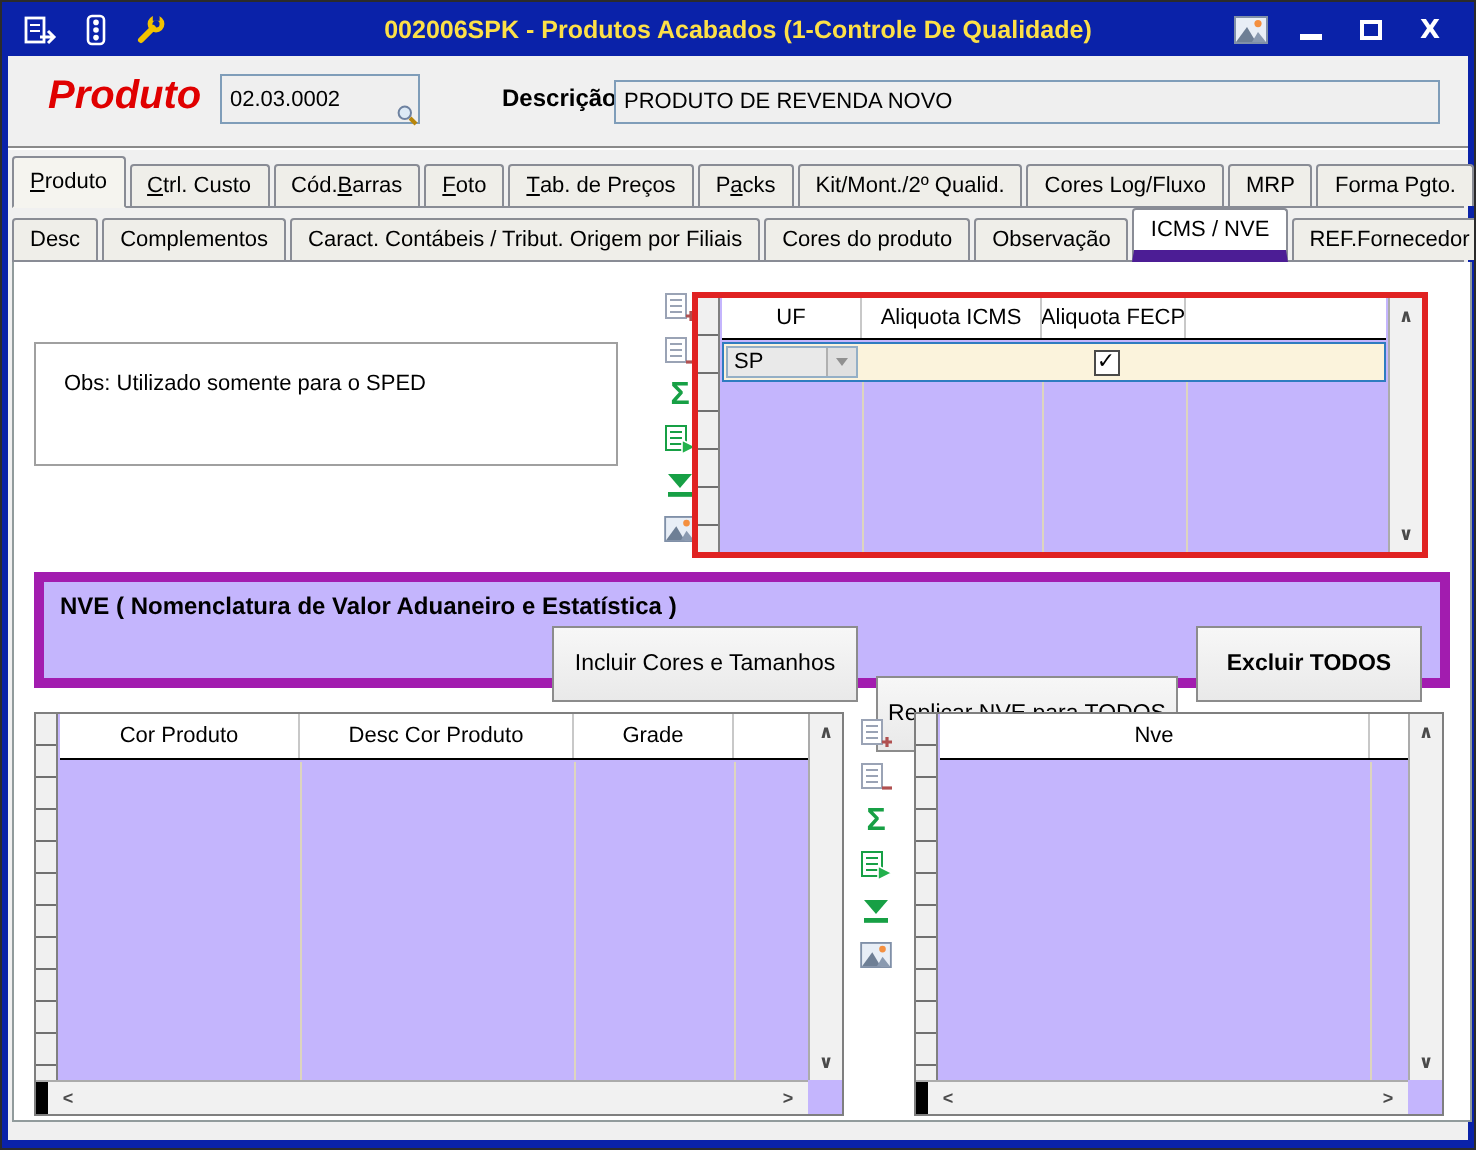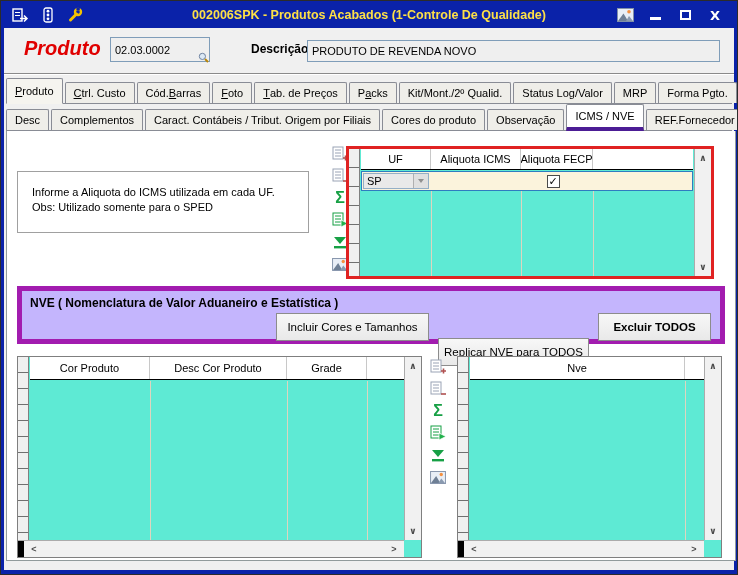--- a/index.html
+++ b/index.html
@@ -39,47 +39,47 @@
   .tabstrip { position:absolute; left:2px; right:2px; display:flex; align-items:flex-end;
               border-bottom:1px solid #898C95; }
   .tabs1 { top:50px; height:26px; }
   .tabs2 { top:76px; height:27px; }
   .tab { border:1px solid #898C95; border-bottom:none; border-radius:2px 2px 0 0;
          background:#EFEEE9; padding:3px 8px 4px 8px; margin-right:2px; white-space:nowrap;
          height:21px; display:flex; align-items:center; }
   .tabs1 .tab.selected { background:#F5F4EF; height:26px; margin-bottom:-1px;
                          border-bottom:1px solid #F5F4EF; font-weight:normal; }
   .tabs2 .tab.selected { background:#FFFFFF; height:27px; margin-bottom:-1px;
-                         border-bottom:4px solid #4c1d95; }
+                         border-bottom:6px solid #4c1d95; }
   .tab .accel { text-decoration:underline; }
 
   
   .pane { position:absolute; left:2px; top:103px; width:730px; height:430px;
           background:#FFFFFF; border:1px solid #919B9C; border-top:none; }
 
   .infobox { position:absolute; left:10px; top:40px; width:292px; height:62px;
              background:#FFFFFF; border:1px solid #A0A0A0; padding:13px 0 0 14px; line-height:15px; }
 
   .groupbox { position:absolute; left:10px; top:155px; width:708px; height:58px;
               border:5px solid #a21caf; background:#c4b5fd; }
   .groupbox .gb-title { position:absolute; left:8px; top:5px; font-weight:bold; font-size:12px; }
   .gb-buttons { position:absolute; right:9px; top:22px; display:flex; gap:9px; }
-  .btn { height:28px; background:linear-gradient(#F7F7F7,#E9E9E9); border:1px solid #8C8C8C;
+  .btn { height:38px; background:linear-gradient(#F7F7F7,#E9E9E9); border:1px solid #8C8C8C;
          font-size:11.5px; display:flex; align-items:center; justify-content:center; cursor:default; }
   .btn-1 { width:153px; } .btn-2 { width:151px;margin-top:25px; } .btn-3 { width:113px;font-weight:bold; }
 
   
   .gtoolbar { position:absolute; width:18px; display:flex; flex-direction:column; gap:6px; align-items:center; }
   .gt-top { left:324px; top:15px; }
   .gt-bottom { left:422px; top:228px; }
   .tool { width:16px; height:16px; display:flex; align-items:center; justify-content:center; cursor:default; }
   .sum-glyph { color:#17A045; font-weight:bold; font-size:16px; line-height:16px; }
 
   
-  .grid { position:absolute; background:#5eead4; }
+  .grid { position:absolute; background:#c4b5fd; }
   .indicator { position:absolute; left:0; width:11px; background:#F0F0F0; border-right:1px solid #808080; }
   .ind-seg { background-image:repeating-linear-gradient(to bottom,transparent 0,transparent 18px,#707070 18px,#707070 19px); }
   .ghead { position:absolute; height:21px; background:#fff; border-bottom:1px solid #000;
            display:flex; }
   .gcol { display:flex; align-items:center; justify-content:center; font-size:11px;
           border-right:1px solid #C8C8C8; overflow:hidden; white-space:nowrap; }
   .vsep { position:absolute; width:1px; background:#DDD5BF; }
   .vscroll { position:absolute; right:0; top:0; bottom:0; width:17px; background:#F1F1F1;
              border-left:1px solid #ABABAB; }
   .hscroll { position:absolute; left:0; bottom:0; height:17px; background:#F1F1F1;
@@ -219,21 +219,21 @@
           <span>P</span>
           <span class="accel">a</span>
           <span>cks</span>
         </div>
         <div class="tab">
           <span>Kit/Mont./2º Qualid.</span>
           <span class="accel"></span>
           <span></span>
         </div>
         <div class="tab">
-          <span>Status Log/Valor</span>
+          <span>Cores Log/Fluxo</span>
           <span class="accel"></span>
           <span></span>
         </div>
         <div class="tab">
           <span>MRP</span>
           <span class="accel"></span>
           <span></span>
         </div>
         <div class="tab">
           <span>Forma Pgto.</span>
@@ -261,21 +261,20 @@
           <span>ICMS / NVE</span>
         </div>
         <div class="tab">
           <span>REF.Fornecedor</span>
         </div>
       </div>
 
     <div class="pane">
 
       <div class="infobox">
-        <div>Informe a Aliquota do ICMS utilizada em cada UF.</div>
         <div>Obs: Utilizado somente para o SPED</div>
       </div>
 
       <div class="gtoolbar gt-top">
         <div class="tool">
           <svg width="16" height="16" viewBox="0 0 16 16">
             <rect x="1" y="1" width="10" height="12" fill="#fff" stroke="#9AA3B5"></rect>
             <line x1="3" y1="4" x2="9" y2="4" stroke="#9AA3B5"></line>
               <line x1="3" y1="7" x2="9" y2="7" stroke="#9AA3B5"></line>
               <line x1="3" y1="10" x2="9" y2="10" stroke="#9AA3B5"></line>

